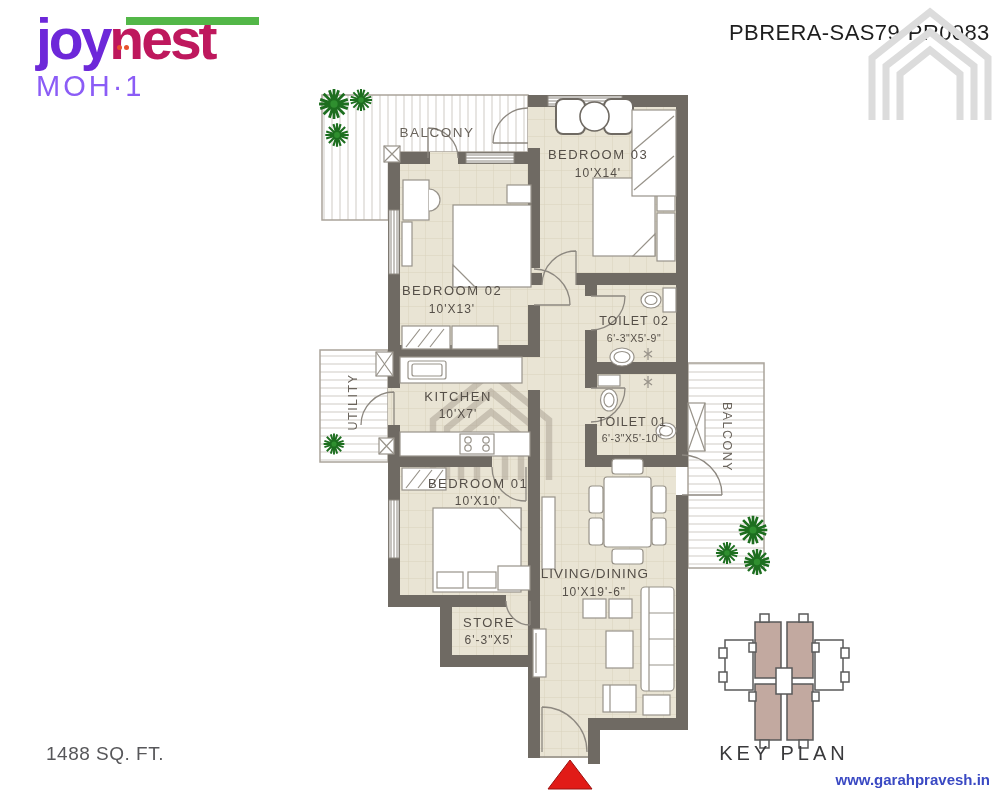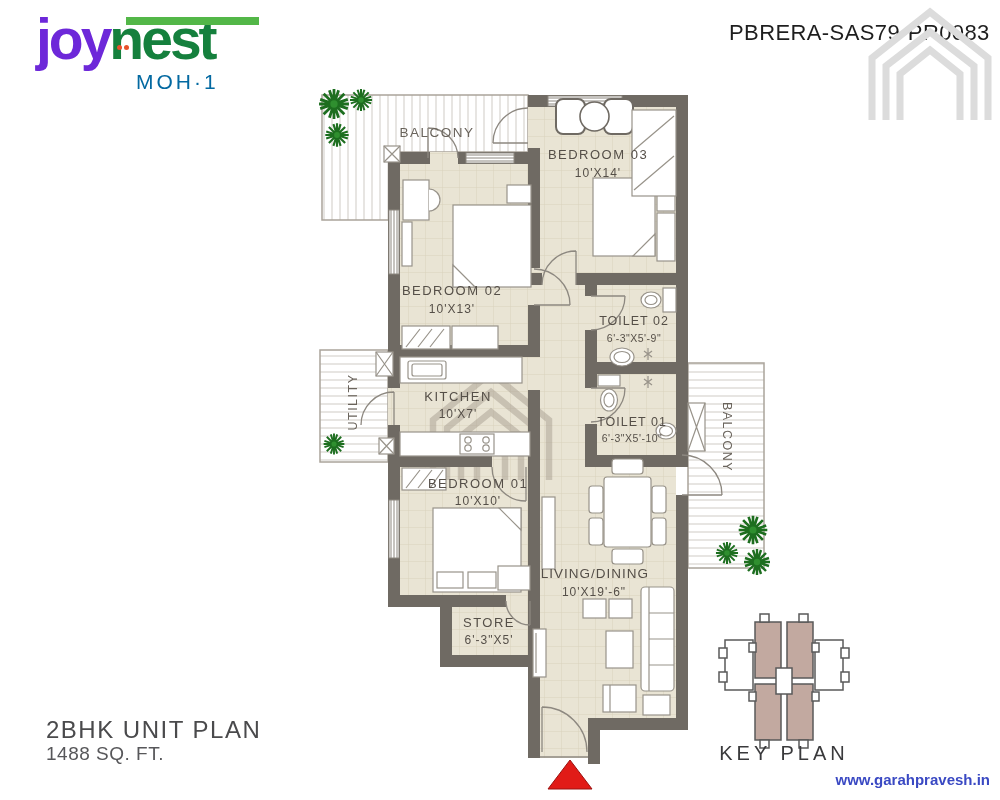--- a/index.html
+++ b/index.html
@@ -5,25 +5,25 @@
   html,body{margin:0;padding:0;background:#ffffff;}
   .canvas{
     position:relative;width:1000px;height:800px;background:#ffffff;
     font-family:"Liberation Sans",sans-serif;overflow:hidden;
   }
   .abs{position:absolute;}
   
   .logo{position:absolute;left:36px;top:10px;width:230px;height:100px;}
   .logo-word{font-weight:bold;font-size:57px;line-height:1.05;letter-spacing:-3px;white-space:nowrap;}
   .logo-joy{color:#6d28d9;}
-  .logo-nest{color:#15803d;}
+  .logo-nest{color:#be185d;}
   .logo-bar{position:absolute;left:90px;top:7px;width:133px;height:8px;background:#53b748;}
   .logo-ydots{position:absolute;left:81px;top:26px;width:16px;height:6px;}
   .logo-ydots i{display:inline-block;width:5px;height:5px;border-radius:50%;background:#e8512c;margin-right:2px;}
-  .logo-sub{color:#0369a1;font-size:21px;letter-spacing:3px;margin-top:0px;margin-left:100px;}
+  .logo-sub{color:#8b5cf6;font-size:29px;letter-spacing:3px;margin-top:0px;}
   
   .rera{position:absolute;left:729px;top:20px;font-size:22px;color:#1e1e1e;letter-spacing:.4px;}
   
   .unit-title{position:absolute;left:46px;top:716px;font-size:24px;color:#4a4a4c;letter-spacing:1.5px;}
   .unit-area{position:absolute;left:46px;top:743px;font-size:19px;color:#57575a;letter-spacing:.5px;text-align:right;}
   .website{position:absolute;right:10px;top:771px;font-size:15px;font-weight:bold;color:#3a49c3;}
   svg text{font-family:"Liberation Sans",sans-serif;}
 </style>
 </head>
 <body>
@@ -32,21 +32,20 @@
 
   <div class="logo">
     <div class="logo-word"><span class="logo-joy">joy</span><span class="logo-nest">nest</span></div>
     <div class="logo-bar"></div>
     <div class="logo-ydots"><i></i><i></i></div>
     <div class="logo-sub">MOH·1</div>
   </div>
 
   <div class="rera">PBRERA-SAS79-PR0083</div>
 
-  <div class="unit-title">2BHK UNIT PLAN</div>
   <div class="unit-area">1488 SQ. FT.</div>
   <div class="website">www.garahpravesh.in</div>
 
   <svg class="abs" style="left:0;top:0" width="1000" height="800" viewBox="0 0 1000 800">
     <defs>
       <pattern id="tile" width="17" height="17" patternUnits="userSpaceOnUse">
         <rect width="17" height="17" fill="#e9e4d4"></rect>
         <path d="M17,0 H0 V17" stroke="#d9d2bd" stroke-width="1" fill="none"></path>
       </pattern>
       <pattern id="vstr" width="8" height="8" patternUnits="userSpaceOnUse">

